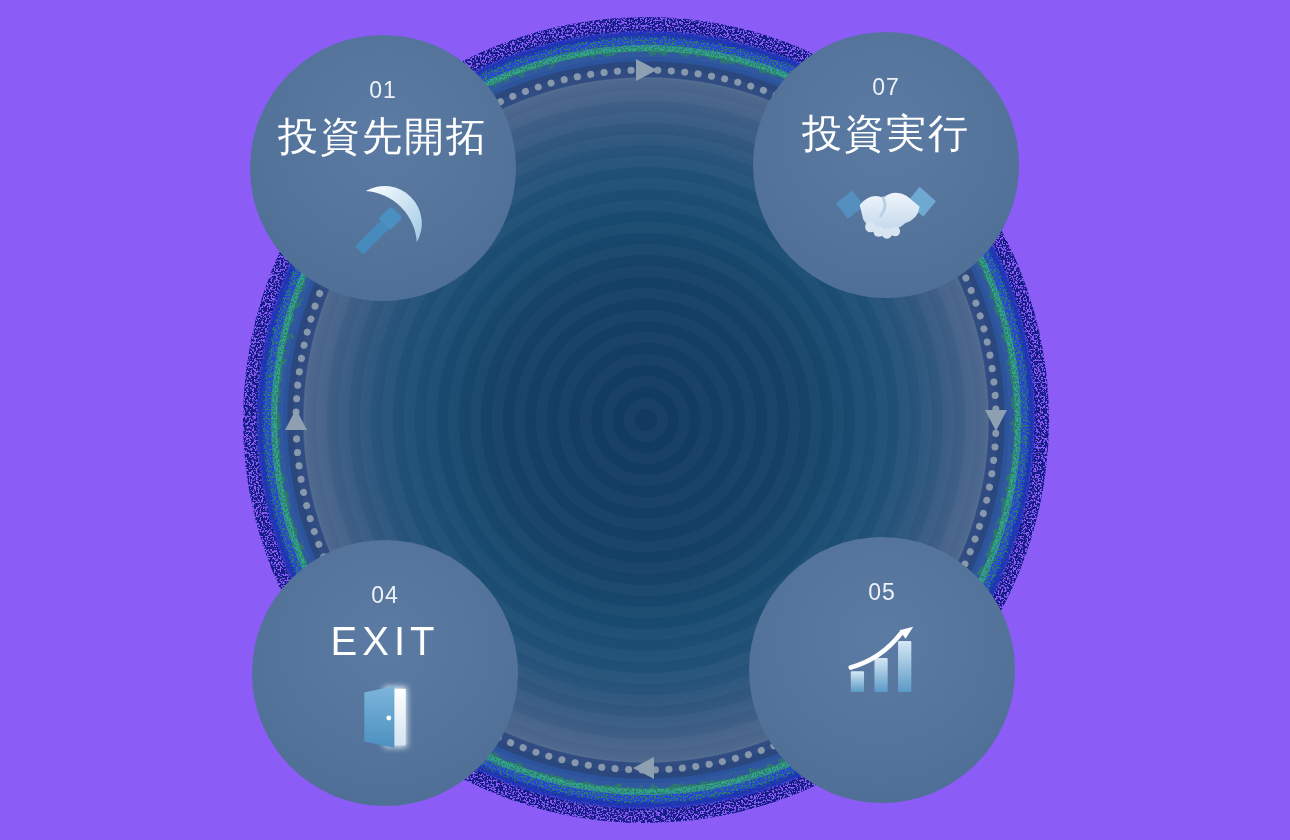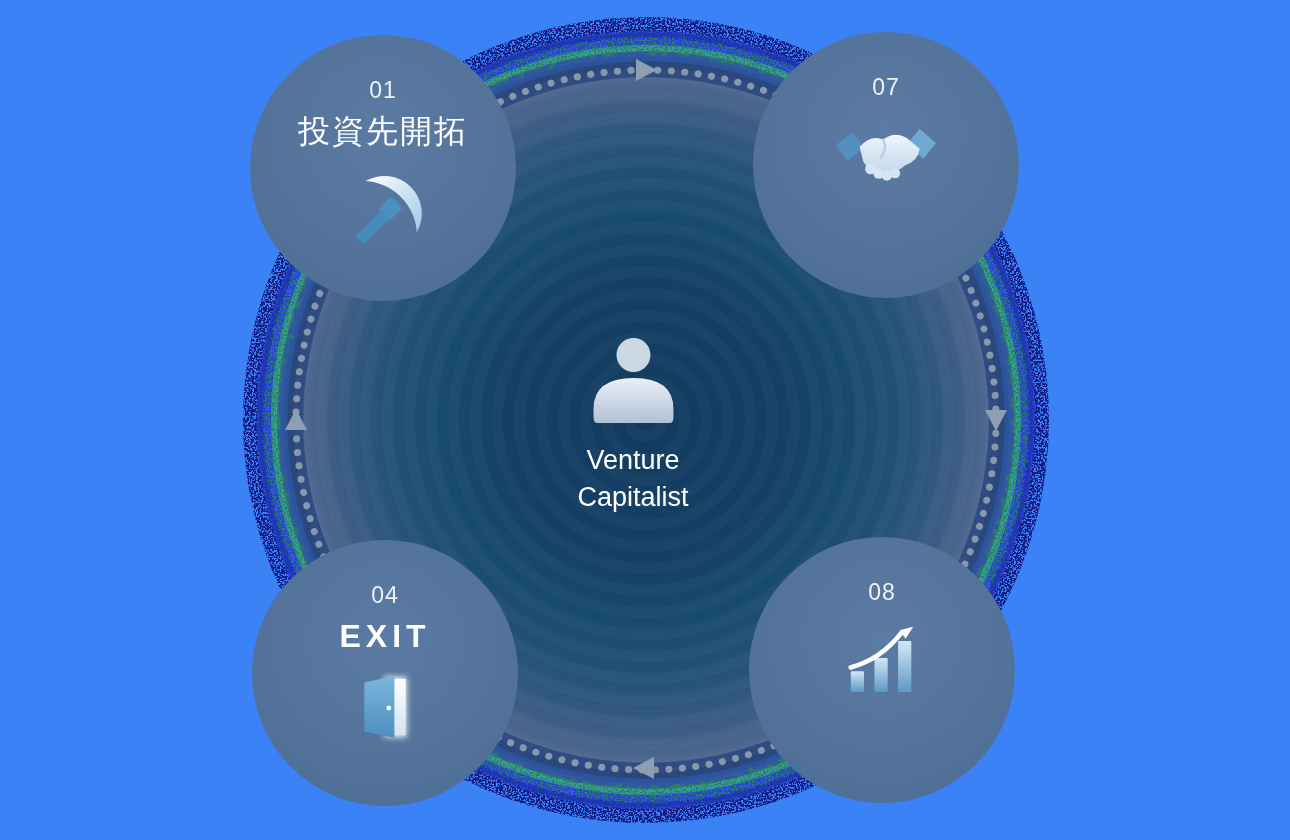--- a/index.html
+++ b/index.html
@@ -1,21 +1,21 @@
 <!DOCTYPE html>
 <html><head>
 <meta charset="utf-8">
 <style>
   html,body{margin:0;padding:0;background:#000;}
   body{
     width:1290px;height:840px;overflow:hidden;
     font-family:"Liberation Sans","DejaVu Sans",sans-serif;
     -webkit-font-smoothing:antialiased;
   }
-  .stage{position:relative;width:1290px;height:840px;background:#3b82f6;}
+  .stage{position:relative;width:1290px;height:840px;background:#8b5cf6;}
 
   
   .cycle-bg{
     position:absolute;left:254px;top:28px;width:784px;height:784px;border-radius:50%;
     background:
       repeating-radial-gradient(circle closest-side,
         rgba(255,255,255,0) 0px, rgba(255,255,255,0) 11px,
         rgba(255,255,255,0.028) 11px, rgba(255,255,255,0.028) 22px),
       radial-gradient(circle closest-side,
         #123a60 0%,
@@ -43,24 +43,24 @@
     background:radial-gradient(circle at 50% 38%, #5b7ba4 0%, #527299 62%, #4a6b95 100%);
     display:flex;flex-direction:column;align-items:center;
     padding-top:44px;box-sizing:border-box;text-align:center;
   }
   .step-1{left:250px;top:35px;}
   .step-2{left:753px;top:32px;}
   .step-3{left:749px;top:537px;}
   .step-4{left:252px;top:540px;}
   .step-number{font-size:23px;line-height:1;color:#eef2f7;letter-spacing:1px;}
   .step-title{
-    margin-top:10px;font-size:32px;line-height:1.2;font-weight:500;color:#ffffff;
+    margin-top:10px;font-size:40px;line-height:1.2;font-weight:500;color:#ffffff;
     letter-spacing:2px;white-space:nowrap;
   }
-  .step-title.latin{letter-spacing:5px;font-weight:700;}
+  .step-title.latin{letter-spacing:5px;font-weight:400;}
   .step-icon{display:block;}
   .icon-pickaxe{margin-top:10px;}
   .icon-handshake{margin-top:26px;}
   .icon-door{margin-top:16px;}
   .icon-growth{margin-top:18px;}
 
   
   .center-block{
     position:absolute;left:633px;top:337px;transform:translateX(-50%);
     display:flex;flex-direction:column;align-items:center;
@@ -118,40 +118,41 @@
         </linearGradient>
       </defs>
       <line x1="20" y1="88" x2="62" y2="46" stroke="#478abc" stroke-width="13"></line>
       <path d="M27 23 A41 41 0 0 1 83 79 A60 60 0 0 0 27 23 Z" fill="url(#pkx)"></path>
       <rect x="45" y="44" width="18" height="18" transform="rotate(45 54 53)" fill="#4a90c2"></rect>
     </svg>
   </div>
 
   <div class="step step-2">
     <div class="step-number">07</div>
+    <div class="step-title">投資実行</div>
     <svg class="step-icon icon-handshake" width="100" height="64" viewBox="0 0 110 70">
       <defs>
         <linearGradient id="hs" x1="0" y1="0" x2="0" y2="1">
           <stop offset="0" stop-color="#eff5fb"></stop>
           <stop offset="1" stop-color="#c4d9ec"></stop>
         </linearGradient>
       </defs>
       <polygon points="0,22 18,8 31,25 13,39" fill="#548fc0"></polygon>
       <polygon points="110,20 92,4 78,21 96,37" fill="#6fa8d2"></polygon>
       <path d="M26 24 Q38 10 52 16 Q64 6 78 14 L92 26 Q90 40 76 44 Q66 54 52 50 Q36 52 30 40 Z" fill="url(#hs)"></path>
       <circle cx="38" cy="48" r="6" fill="#d7e4f2"></circle>
       <circle cx="47" cy="53" r="6" fill="#d7e4f2"></circle>
       <circle cx="56" cy="55" r="6" fill="#d7e4f2"></circle>
       <circle cx="65" cy="53" r="5.5" fill="#d7e4f2"></circle>
       <path d="M52 16 Q57 27 49 36" stroke="#b9cfe4" stroke-width="3" fill="none" stroke-linecap="round"></path>
     </svg>
   </div>
 
   <div class="step step-3">
-    <div class="step-number">08</div>
+    <div class="step-number">05</div>
     <svg class="step-icon icon-growth" width="70" height="72" viewBox="0 0 74 76">
       <defs>
         <linearGradient id="bar" x1="0" y1="0" x2="0" y2="1">
           <stop offset="0" stop-color="#d5e7f4"></stop>
           <stop offset="1" stop-color="#5b99c7"></stop>
         </linearGradient>
       </defs>
       <rect x="4" y="52" width="14" height="22" rx="1" fill="url(#bar)"></rect>
       <rect x="29" y="38" width="14" height="36" rx="1" fill="url(#bar)"></rect>
       <rect x="54" y="20" width="14" height="54" rx="1" fill="url(#bar)"></rect>
@@ -177,34 +178,14 @@
           <feGaussianBlur stdDeviation="3.2"></feGaussianBlur>
         </filter>
       </defs>
       <rect x="33" y="6" width="24" height="64" fill="#f4f9fd" opacity="0.95" filter="url(#dglow)"></rect>
       <rect x="34" y="8" width="22" height="60" fill="url(#dw)"></rect>
       <polygon points="12,12 44,5 44,71 12,64" fill="url(#dp)"></polygon>
       <circle cx="38" cy="39" r="2.6" fill="#ffffff"></circle>
     </svg>
   </div>
 
-  <div class="center-block">
-    <svg width="84" height="88" viewBox="0 0 84 88">
-      <defs>
-        <linearGradient id="phead" x1="0" y1="0" x2="0" y2="1" gradientUnits="userSpaceOnUse">
-          <stop offset="0" stop-color="#ffffff"></stop>
-          <stop offset="1" stop-color="#ccd7e4"></stop>
-        </linearGradient>
-        <linearGradient id="pbody" x1="0" y1="41" x2="0" y2="86" gradientUnits="userSpaceOnUse">
-          <stop offset="0" stop-color="#eaeff6"></stop>
-          <stop offset="1" stop-color="#b2c1d5"></stop>
-        </linearGradient>
-      </defs>
-      <circle cx="42" cy="18" r="17" fill="url(#phead)"></circle>
-      <path d="M6 86 Q2 86 2 80 L2 72 Q2 41 42 41 Q82 41 82 72 L82 80 Q82 86 78 86 Z" fill="url(#pbody)"></path>
-    </svg>
-    <div class="center-title">
-      <div>Venture</div>
-      <div>Capitalist</div>
-    </div>
-  </div>
 
 </div>
 
 </body></html>

